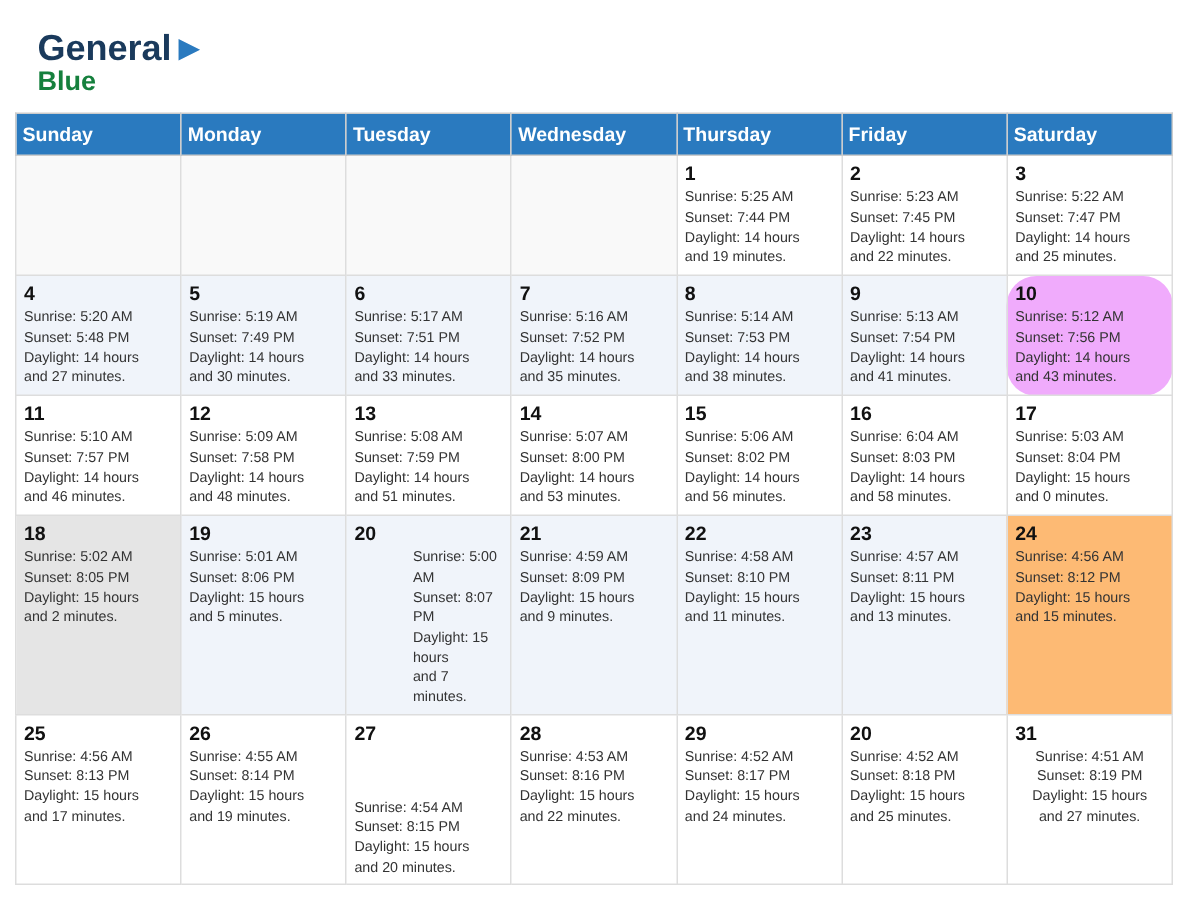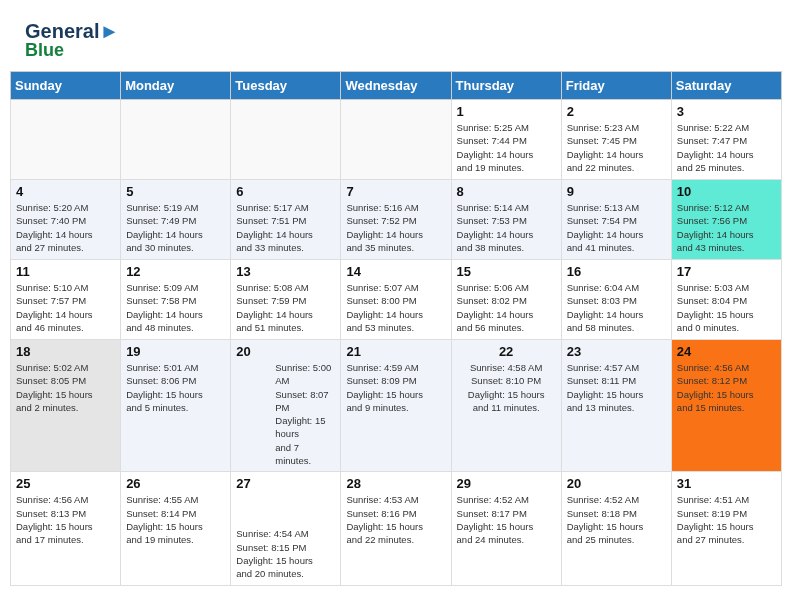--- a/index.html
+++ b/index.html
@@ -75,21 +75,21 @@
       line-height: 1.4;
     }
   </style>
 </head>
 <body>
 
 <div class="header">
   <div class="logo">
     <div>
       <div style="display:flex;align-items:center;">
-        <div style="font-size:20px;font-weight:bold;color:#1a3a5c;line-height:1.1;">
+        <div style="font-size:24px;font-weight:bold;color:#1a3a5c;line-height:1.1;">
           General<span style="color:#2a7abf;">►</span>
         </div>
       </div>
       <div style="font-size:18px;font-weight:bold;color:#15803d;margin-top:-2px;">Blue</div>
     </div>
   </div>
   <div class="title-block">
     <div class="month-year"></div>
     <div class="location"></div>
   </div>
@@ -132,21 +132,21 @@
           <div class="day-info" style="white-space: pre-line;">Sunrise: 5:22 AM
 Sunset: 7:47 PM
 Daylight: 14 hours
 and 25 minutes.</div>
         </td>
       </tr>
       <tr>
         <td style="background: rgb(240, 244, 250);">
           <span class="day-num">4</span>
           <div class="day-info" style="white-space: pre-line;">Sunrise: 5:20 AM
-Sunset: 7:40 PM
+Sunset: 5:48 PM
 Daylight: 14 hours
 and 27 minutes.</div>
         </td>
         <td style="background: rgb(240, 244, 250);">
           <span class="day-num">5</span>
           <div class="day-info" style="white-space: pre-line;">Sunrise: 5:19 AM
 Sunset: 7:49 PM
 Daylight: 14 hours
 and 30 minutes.</div>
         </td>
@@ -171,21 +171,21 @@
 Daylight: 14 hours
 and 38 minutes.</div>
         </td>
         <td style="background: rgb(240, 244, 250);">
           <span class="day-num">9</span>
           <div class="day-info" style="white-space: pre-line;">Sunrise: 5:13 AM
 Sunset: 7:54 PM
 Daylight: 14 hours
 and 41 minutes.</div>
         </td>
-        <td style="background: #5eead4;">
+        <td style="background: #f0abfc; border-radius: 20px;">
           <span class="day-num">10</span>
           <div class="day-info" style="white-space: pre-line;">Sunrise: 5:12 AM
 Sunset: 7:56 PM
 Daylight: 14 hours
 and 43 minutes.</div>
         </td>
       </tr>
       <tr>
         <td>
           <span class="day-num">11</span>
@@ -259,35 +259,35 @@
 Daylight: 15 hours
 and 7 minutes.</div>
         </td>
         <td style="background: rgb(240, 244, 250);">
           <span class="day-num">21</span>
           <div class="day-info" style="white-space: pre-line;">Sunrise: 4:59 AM
 Sunset: 8:09 PM
 Daylight: 15 hours
 and 9 minutes.</div>
         </td>
-        <td style="background: rgb(240, 244, 250); text-align: center;">
+        <td style="background: rgb(240, 244, 250);">
           <span class="day-num">22</span>
           <div class="day-info" style="white-space: pre-line;">Sunrise: 4:58 AM
 Sunset: 8:10 PM
 Daylight: 15 hours
 and 11 minutes.</div>
         </td>
         <td style="background: rgb(240, 244, 250);">
           <span class="day-num">23</span>
           <div class="day-info" style="white-space: pre-line;">Sunrise: 4:57 AM
 Sunset: 8:11 PM
 Daylight: 15 hours
 and 13 minutes.</div>
         </td>
-        <td style="background: #f97316;">
+        <td style="background: #fdba74;">
           <span class="day-num">24</span>
           <div class="day-info" style="white-space: pre-line;">Sunrise: 4:56 AM
 Sunset: 8:12 PM
 Daylight: 15 hours
 and 15 minutes.</div>
         </td>
       </tr>
       <tr>
         <td>
           <span class="day-num">25</span>
@@ -326,20 +326,20 @@
         </td>
         <td>
           <span class="day-num">20</span>
           <div class="day-info" style="white-space: pre-line;">Sunrise: 4:52 AM
 Sunset: 8:18 PM
 Daylight: 15 hours
 and 25 minutes.</div>
         </td>
         <td>
           <span class="day-num">31</span>
-          <div class="day-info" style="white-space: pre-line;">Sunrise: 4:51 AM
+          <div class="day-info" style="white-space: pre-line; text-align: center;">Sunrise: 4:51 AM
 Sunset: 8:19 PM
 Daylight: 15 hours
 and 27 minutes.</div>
         </td>
       </tr>
     </tbody>
 </table>
 
 </body></html>

